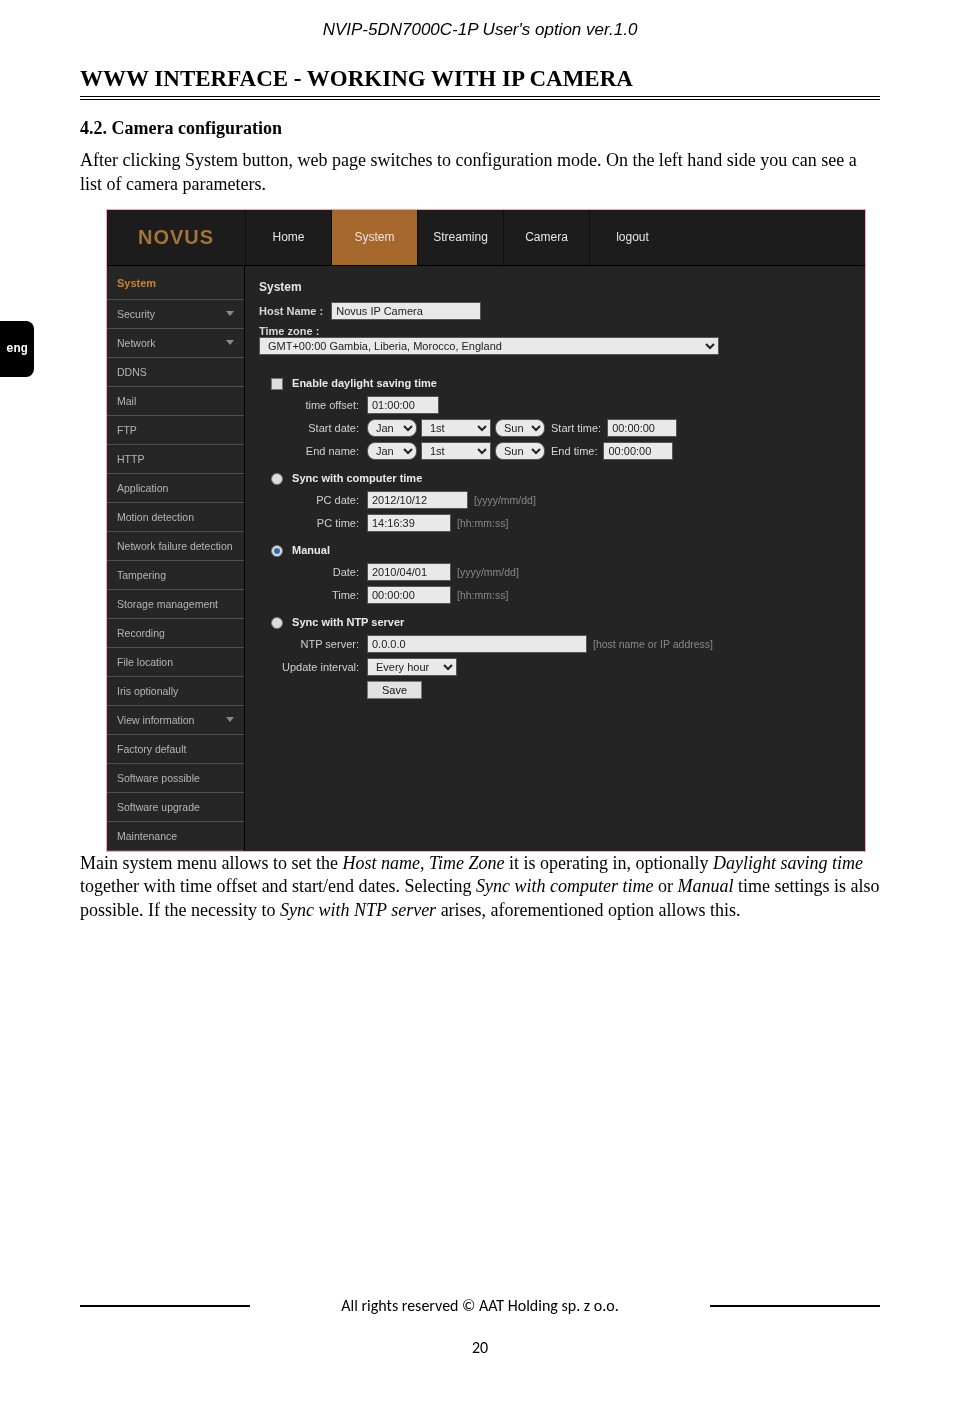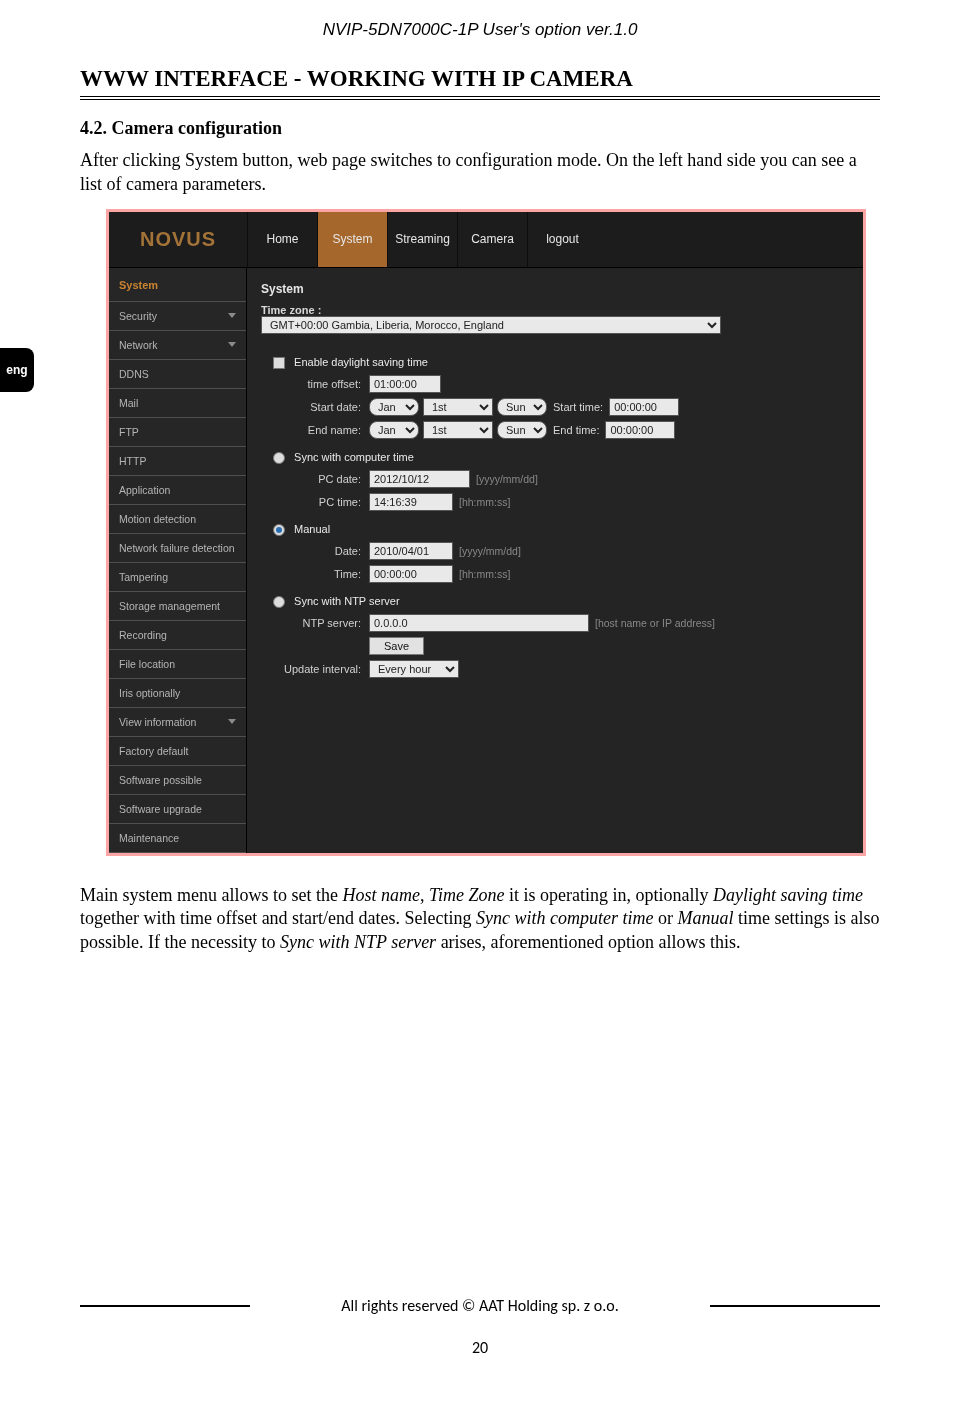--- a/index.html
+++ b/index.html
@@ -38,43 +38,42 @@
   }
   .body-text {
     font-size: 18px;
     line-height: 1.32;
     margin-bottom: 12px;
   }
   .body-text .ital { font-style: italic; }
   .lang-tab {
     position: absolute;
     left: 0;
-    top: 348px;
+    top: 321px;
     width: 34px;
-    height: 44px;
+    height: 56px;
     background: #000;
     color: #fff;
-    font-family: Liberation Sans, sans-serif;
+    font-family: Liberation Mono, monospace;
     font-weight: bold;
     font-size: 12px;
     border-radius: 0 8px 8px 0;
     display: flex;
     align-items: center;
     justify-content: center;
   }
   
   .shot {
     width: 760px;
     margin-left: 26px;
-    margin-bottom: 28px;
     font-family: Arial, Helvetica, sans-serif;
     font-size: 11px;
     color: #c7c7c7;
     background: #242424;
-    border: 3px solid #fca5a5;
+    border: 1px solid #fca5a5;
   }
   .shot-top {
     height: 56px;
     display: flex;
     align-items: stretch;
     background: #1c1c1c;
     border-bottom: 1px solid #000;
   }
   .logo-cell {
     width: 138px;
@@ -85,21 +84,21 @@
   }
   .logo {
     font-family: Arial, sans-serif;
     font-weight: 900;
     font-size: 20px;
     color: #a37338;
     letter-spacing: 1px;
   }
   .topnav { display: flex; }
   .topnav div {
-    width: 70px;
+    width: 86px;
     display: flex;
     align-items: center;
     justify-content: center;
     color: #e6e6e6;
     font-size: 12px;
     border-left: 1px solid #0d0d0d;
   }
   .topnav .active { background: #a6672d; }
   .shot-body { display: flex; }
   .side {
@@ -172,21 +171,21 @@
   .radio { border-radius: 50%; position: relative; }
   .radio.sel-on::after {
     content: "";
     position: absolute;
     left: 2px; top: 2px;
     width: 6px; height: 6px;
     background: #2b6fb3;
     border-radius: 50%;
   }
   .secthead {
-    font-weight: normal;
+    font-weight: bold;
     margin: 12px 0 6px;
     color: #eaeaea;
     padding-left: 12px;
   }
   .sel-wide { width: 460px; }
   .sel-sm { width: 50px; border-radius: 8px; }
   .sel-md { width: 70px; }
   .save-btn {
     background: #e2e2e2;
     color: #111;
@@ -303,20 +302,24 @@
             <span>Software upgrade</span>
           </div>
         <div class="itm">
             <span>Maintenance</span>
           </div>
       </div>
 
       <div class="main">
         <h4>System</h4>
 
+        <div class="row">
+          <span style="font-weight:bold;margin-right:8px;">Host Name :</span>
+          <input class="tin" style="width: 150px;" value="Novus IP Camera">
+        </div>
         <div style="font-weight:bold;margin-top:4px;">Time zone :</div>
         <select class="sel sel-wide">
           <option>GMT+00:00 Gambia, Liberia, Morocco, England</option>
         </select>
 
         <div class="secthead" style="margin-top:22px;">
           <span class="check"></span>
           <span>Enable daylight saving time</span>
         </div>
         <div class="row">
@@ -373,26 +376,26 @@
         <div class="secthead">
           <span class="radio"></span>
           <span>Sync with NTP server</span>
         </div>
         <div class="row">
           <span class="lbl">NTP server:</span>
           <input class="tin" style="width: 220px;" value="0.0.0.0">
           <span class="hint">[host name or IP address]</span>
         </div>
         <div class="row">
+          <span class="lbl">Update interval:</span>
+          <select class="sel" style="width:90px;"><option>Every hour</option></select>
+        </div>
+        <div class="row">
           <span class="lbl"></span>
           <button class="save-btn">Save</button>
-        </div>
-        <div class="row">
-          <span class="lbl">Update interval:</span>
-          <select class="sel" style="width:90px;"><option>Every hour</option></select>
         </div>
       </div>
     </div>
   </div>
 
   <p class="body-text">
     <span>Main system menu allows to set the </span><span class="ital">Host name</span><span>, </span><span class="ital">Time Zone</span><span> it is operating in, optionally </span><span class="ital">Daylight saving time</span><span> together with time offset and start/end dates. Selecting </span><span class="ital">Sync with computer time</span><span> or </span><span class="ital">Manual</span><span> time settings is also possible. If the necessity to </span><span class="ital">Sync with NTP server</span><span> arises, aforementioned option allows this.</span>
   </p>
 </div>
 

